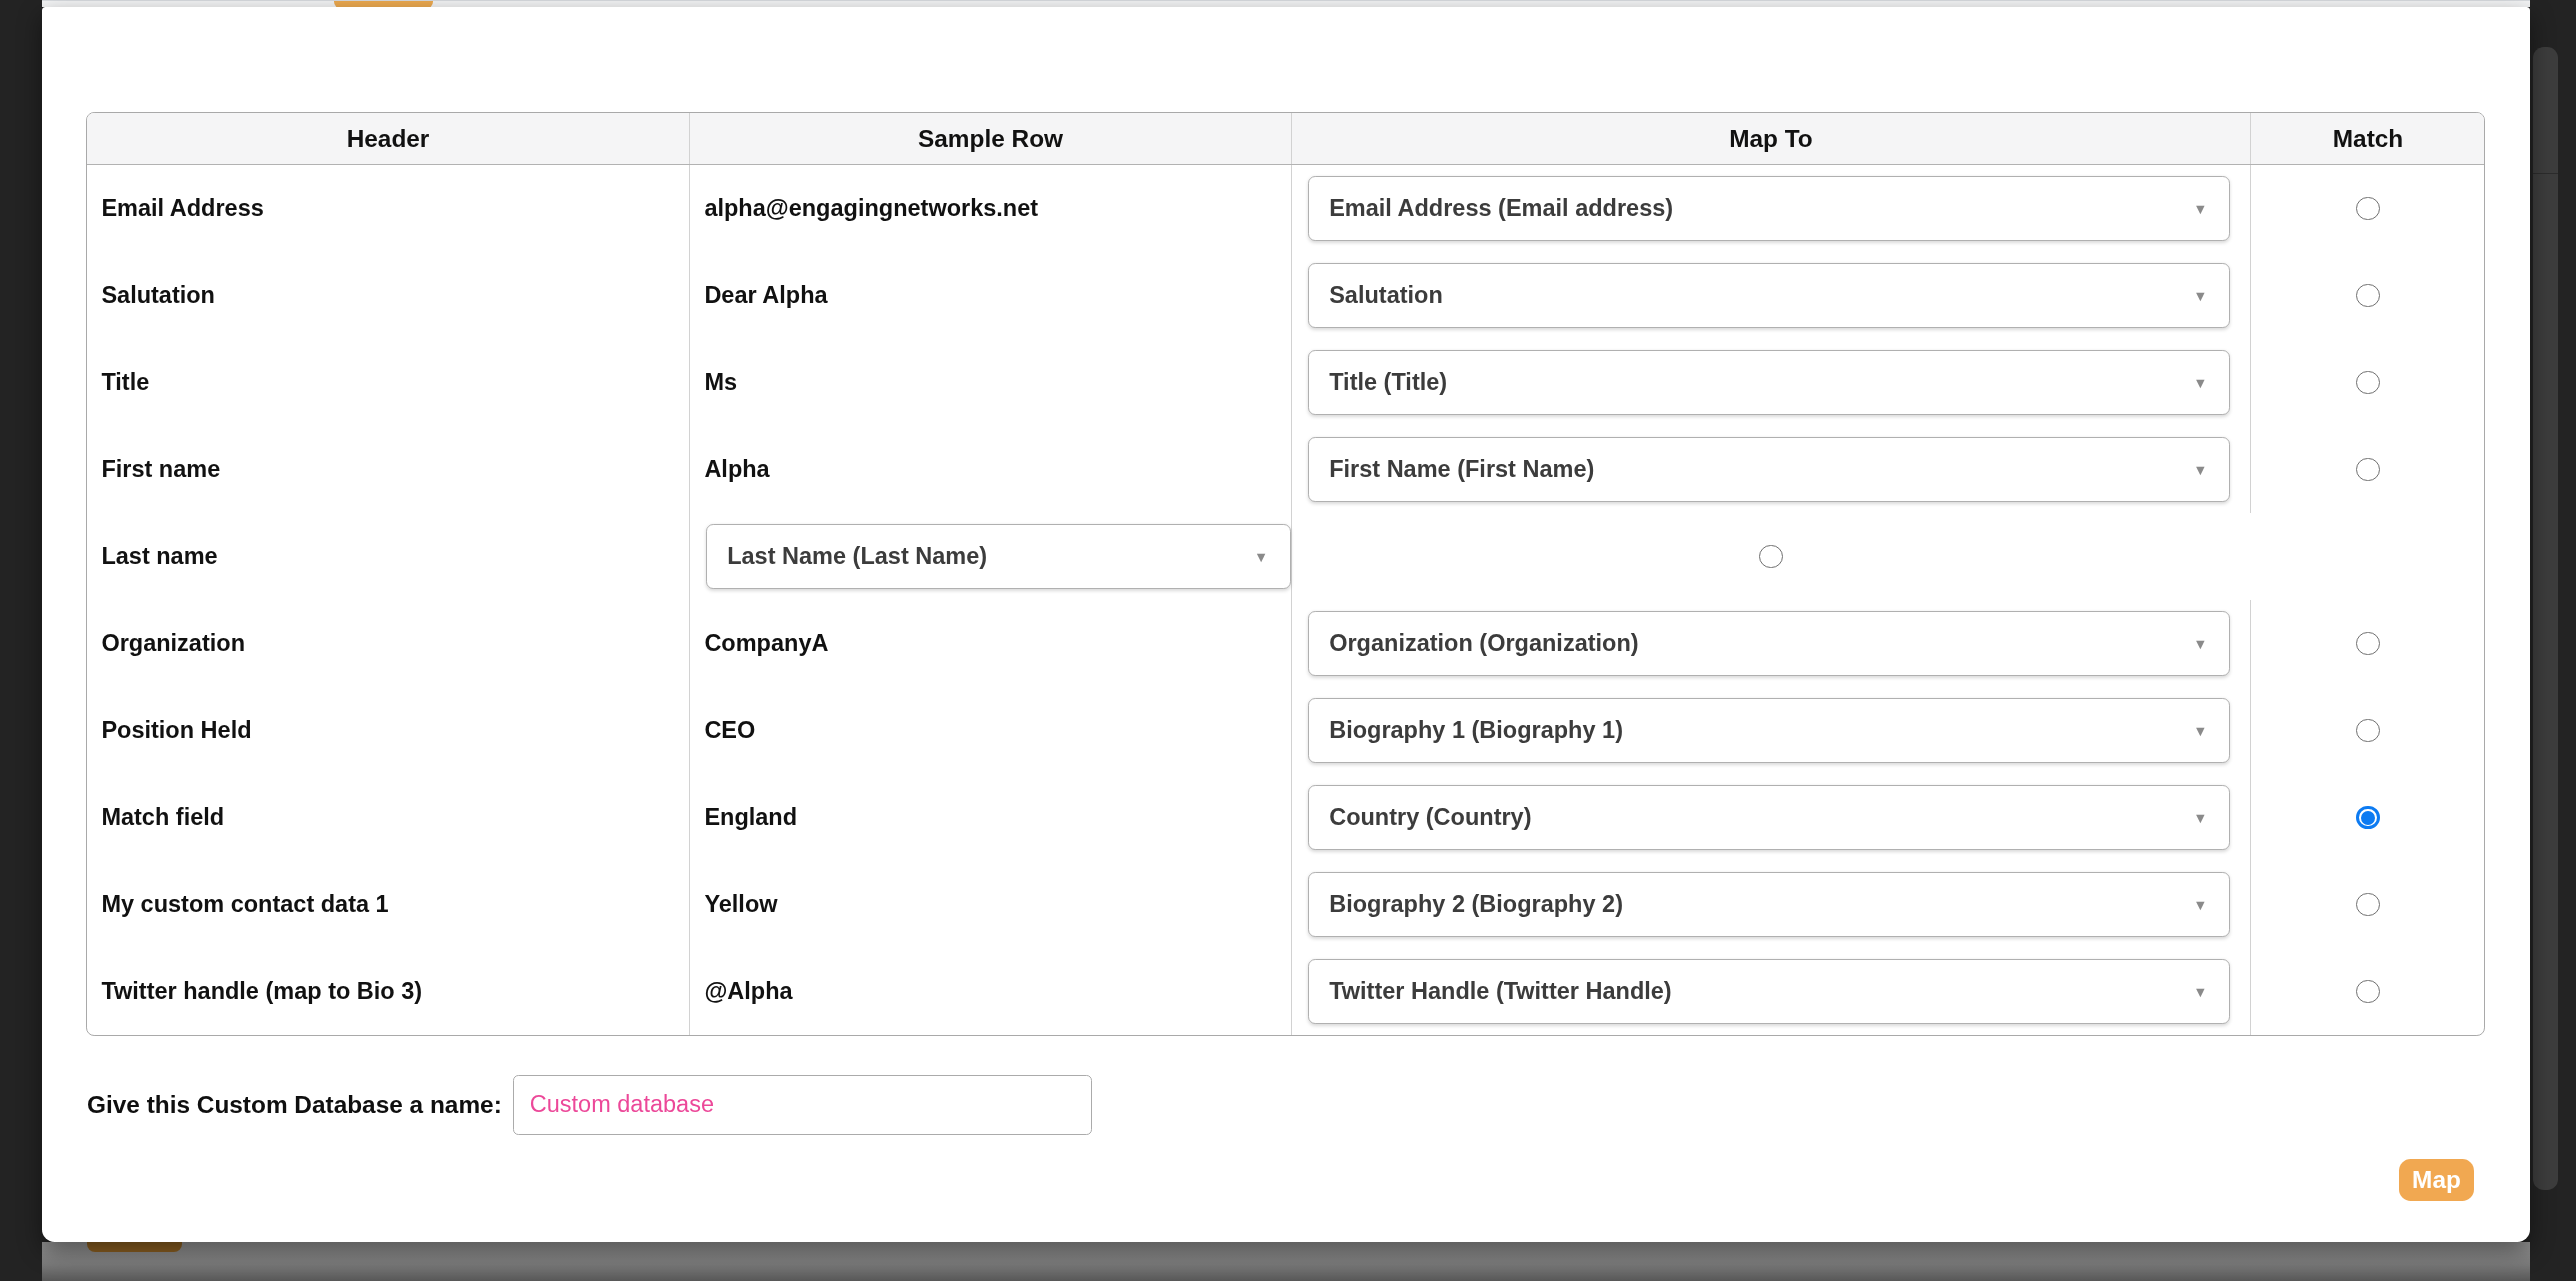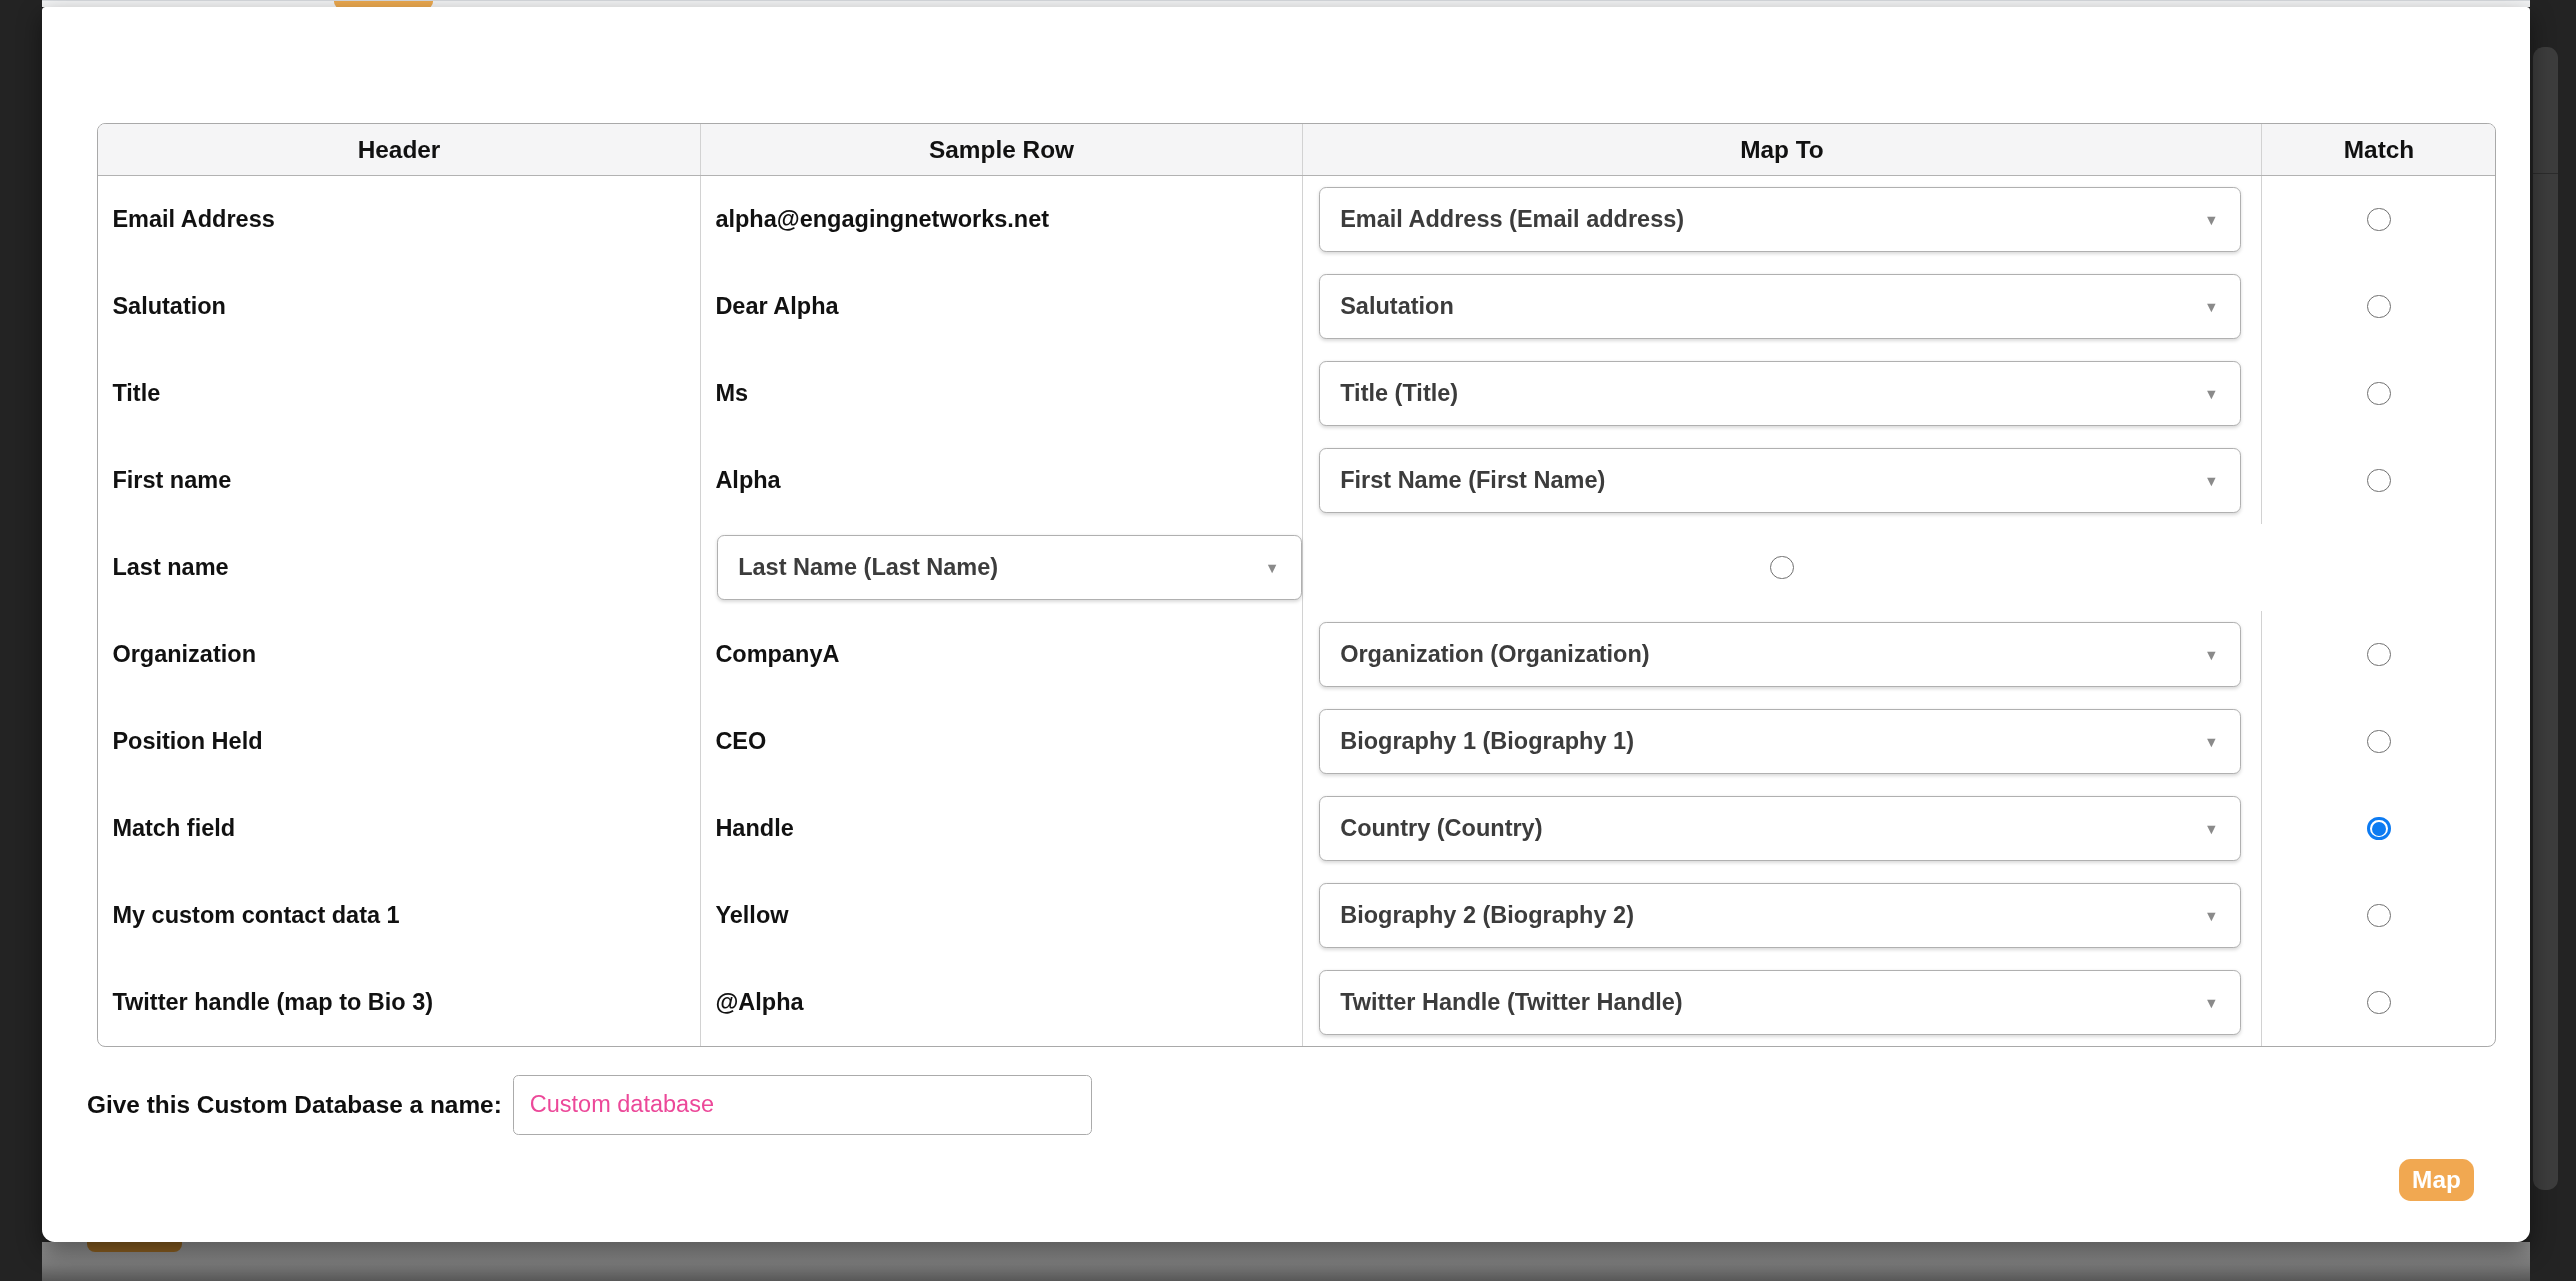--- a/index.html
+++ b/index.html
@@ -43,24 +43,23 @@
     box-shadow:0 9px 25px rgba(0,0,0,.45);
   }
   .title {
     position:absolute; left:45px; top:29px;
     font-size:42px; line-height:54px; font-weight:500;
     letter-spacing:-0.5px; color:#176f9e;
   }
 
   
   .table {
-    position:absolute; left:44px; top:116px; width:2399px;
+    position:absolute; left:44px; top:105px; width:2399px;
     border:0.9px solid #a9a9a9; border-radius:8.1px; overflow:hidden;
     background:#fff;
-    margin-left:11px;
   }
   .thead, .trow {
     display:grid; grid-template-columns:602px 602px 959px 235px;
   }
   .thead { background:#f5f5f6; border-bottom:0.9px solid #b2b2b2; }
   .hcell {
     height:51px; display:flex; align-items:center; justify-content:center;
     font-size:24.4px; font-weight:bold; color:#111;
   }
   .trow { height:87px;font-weight:bold; }
@@ -262,21 +261,21 @@
     <div class="cell sep col-match">
       <span class="radio"></span>
     </div>
   </div>
 
   <div class="trow">
     <div class="cell col-header">
       <span>Match field</span>
     </div>
     <div class="cell sep col-sample">
-      <span>Handle</span>
+      <span>England</span>
     </div>
     <div class="cell sep col-mapto">
       <div class="dropdown">
         <span class="dd-text">Country (Country)</span>
         <span class="dd-arrow">▼</span>
       </div>
     </div>
     <div class="cell sep col-match">
       <span class="radio checked"></span>
     </div>

